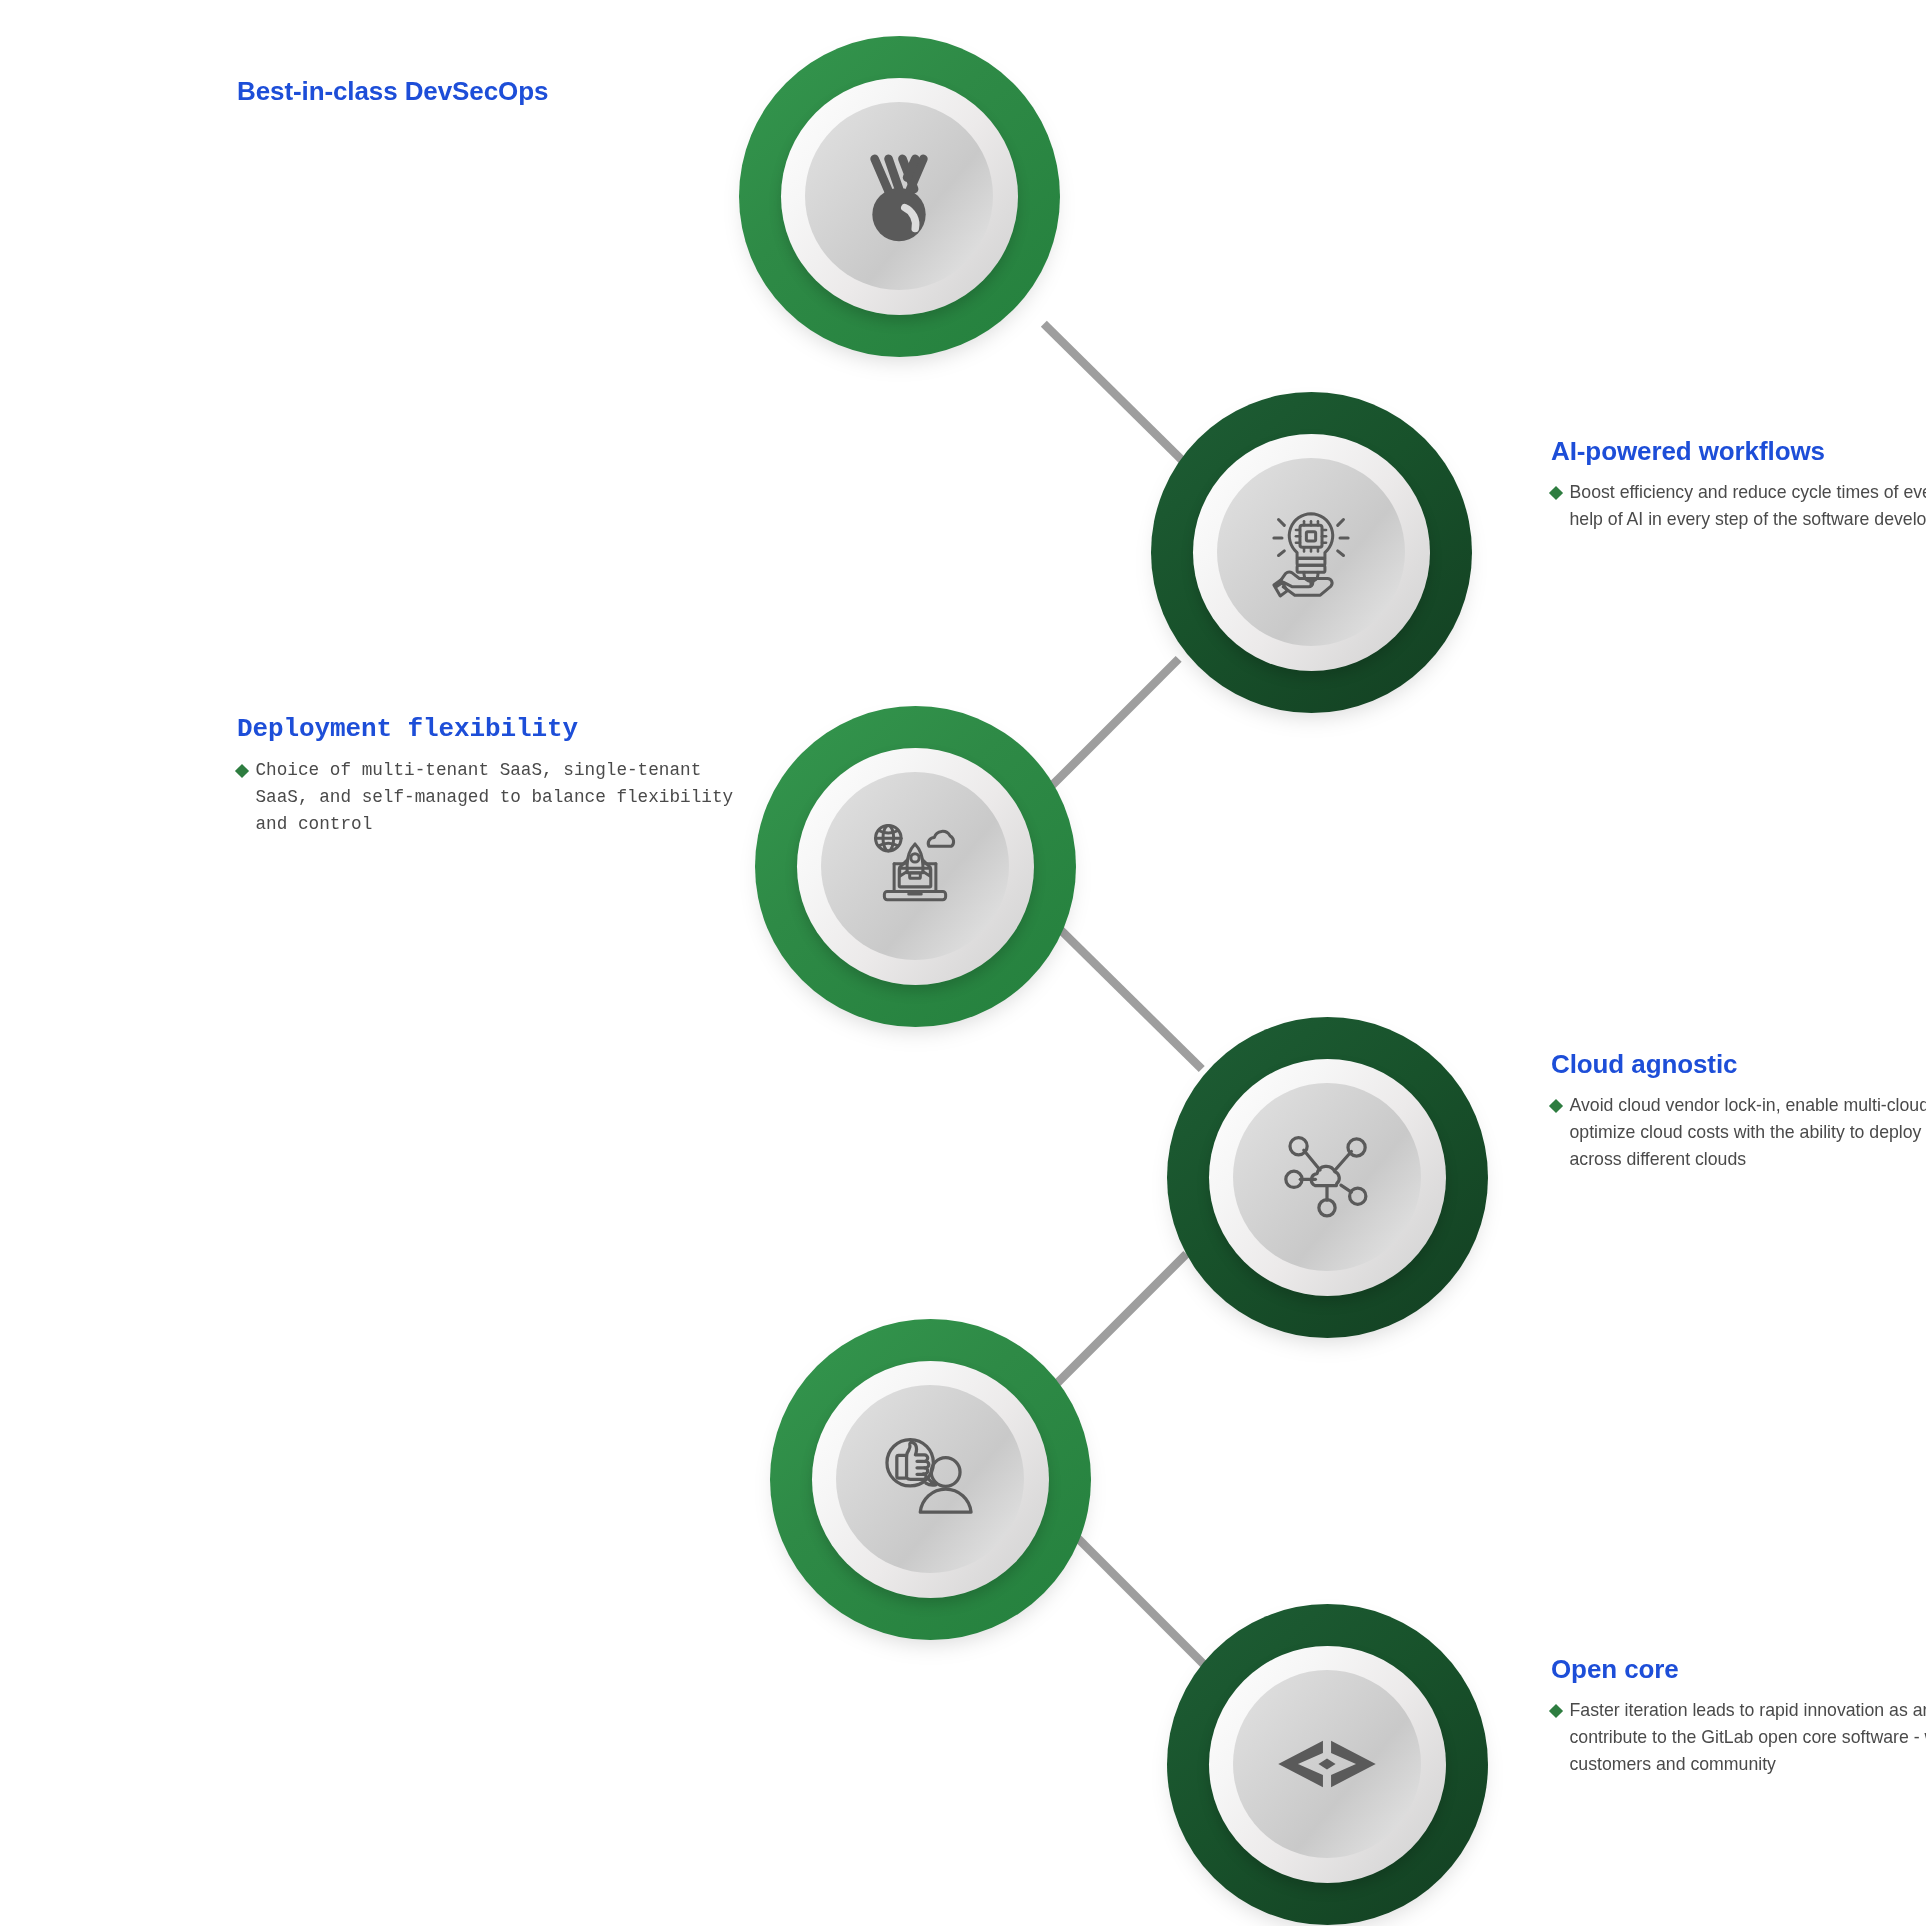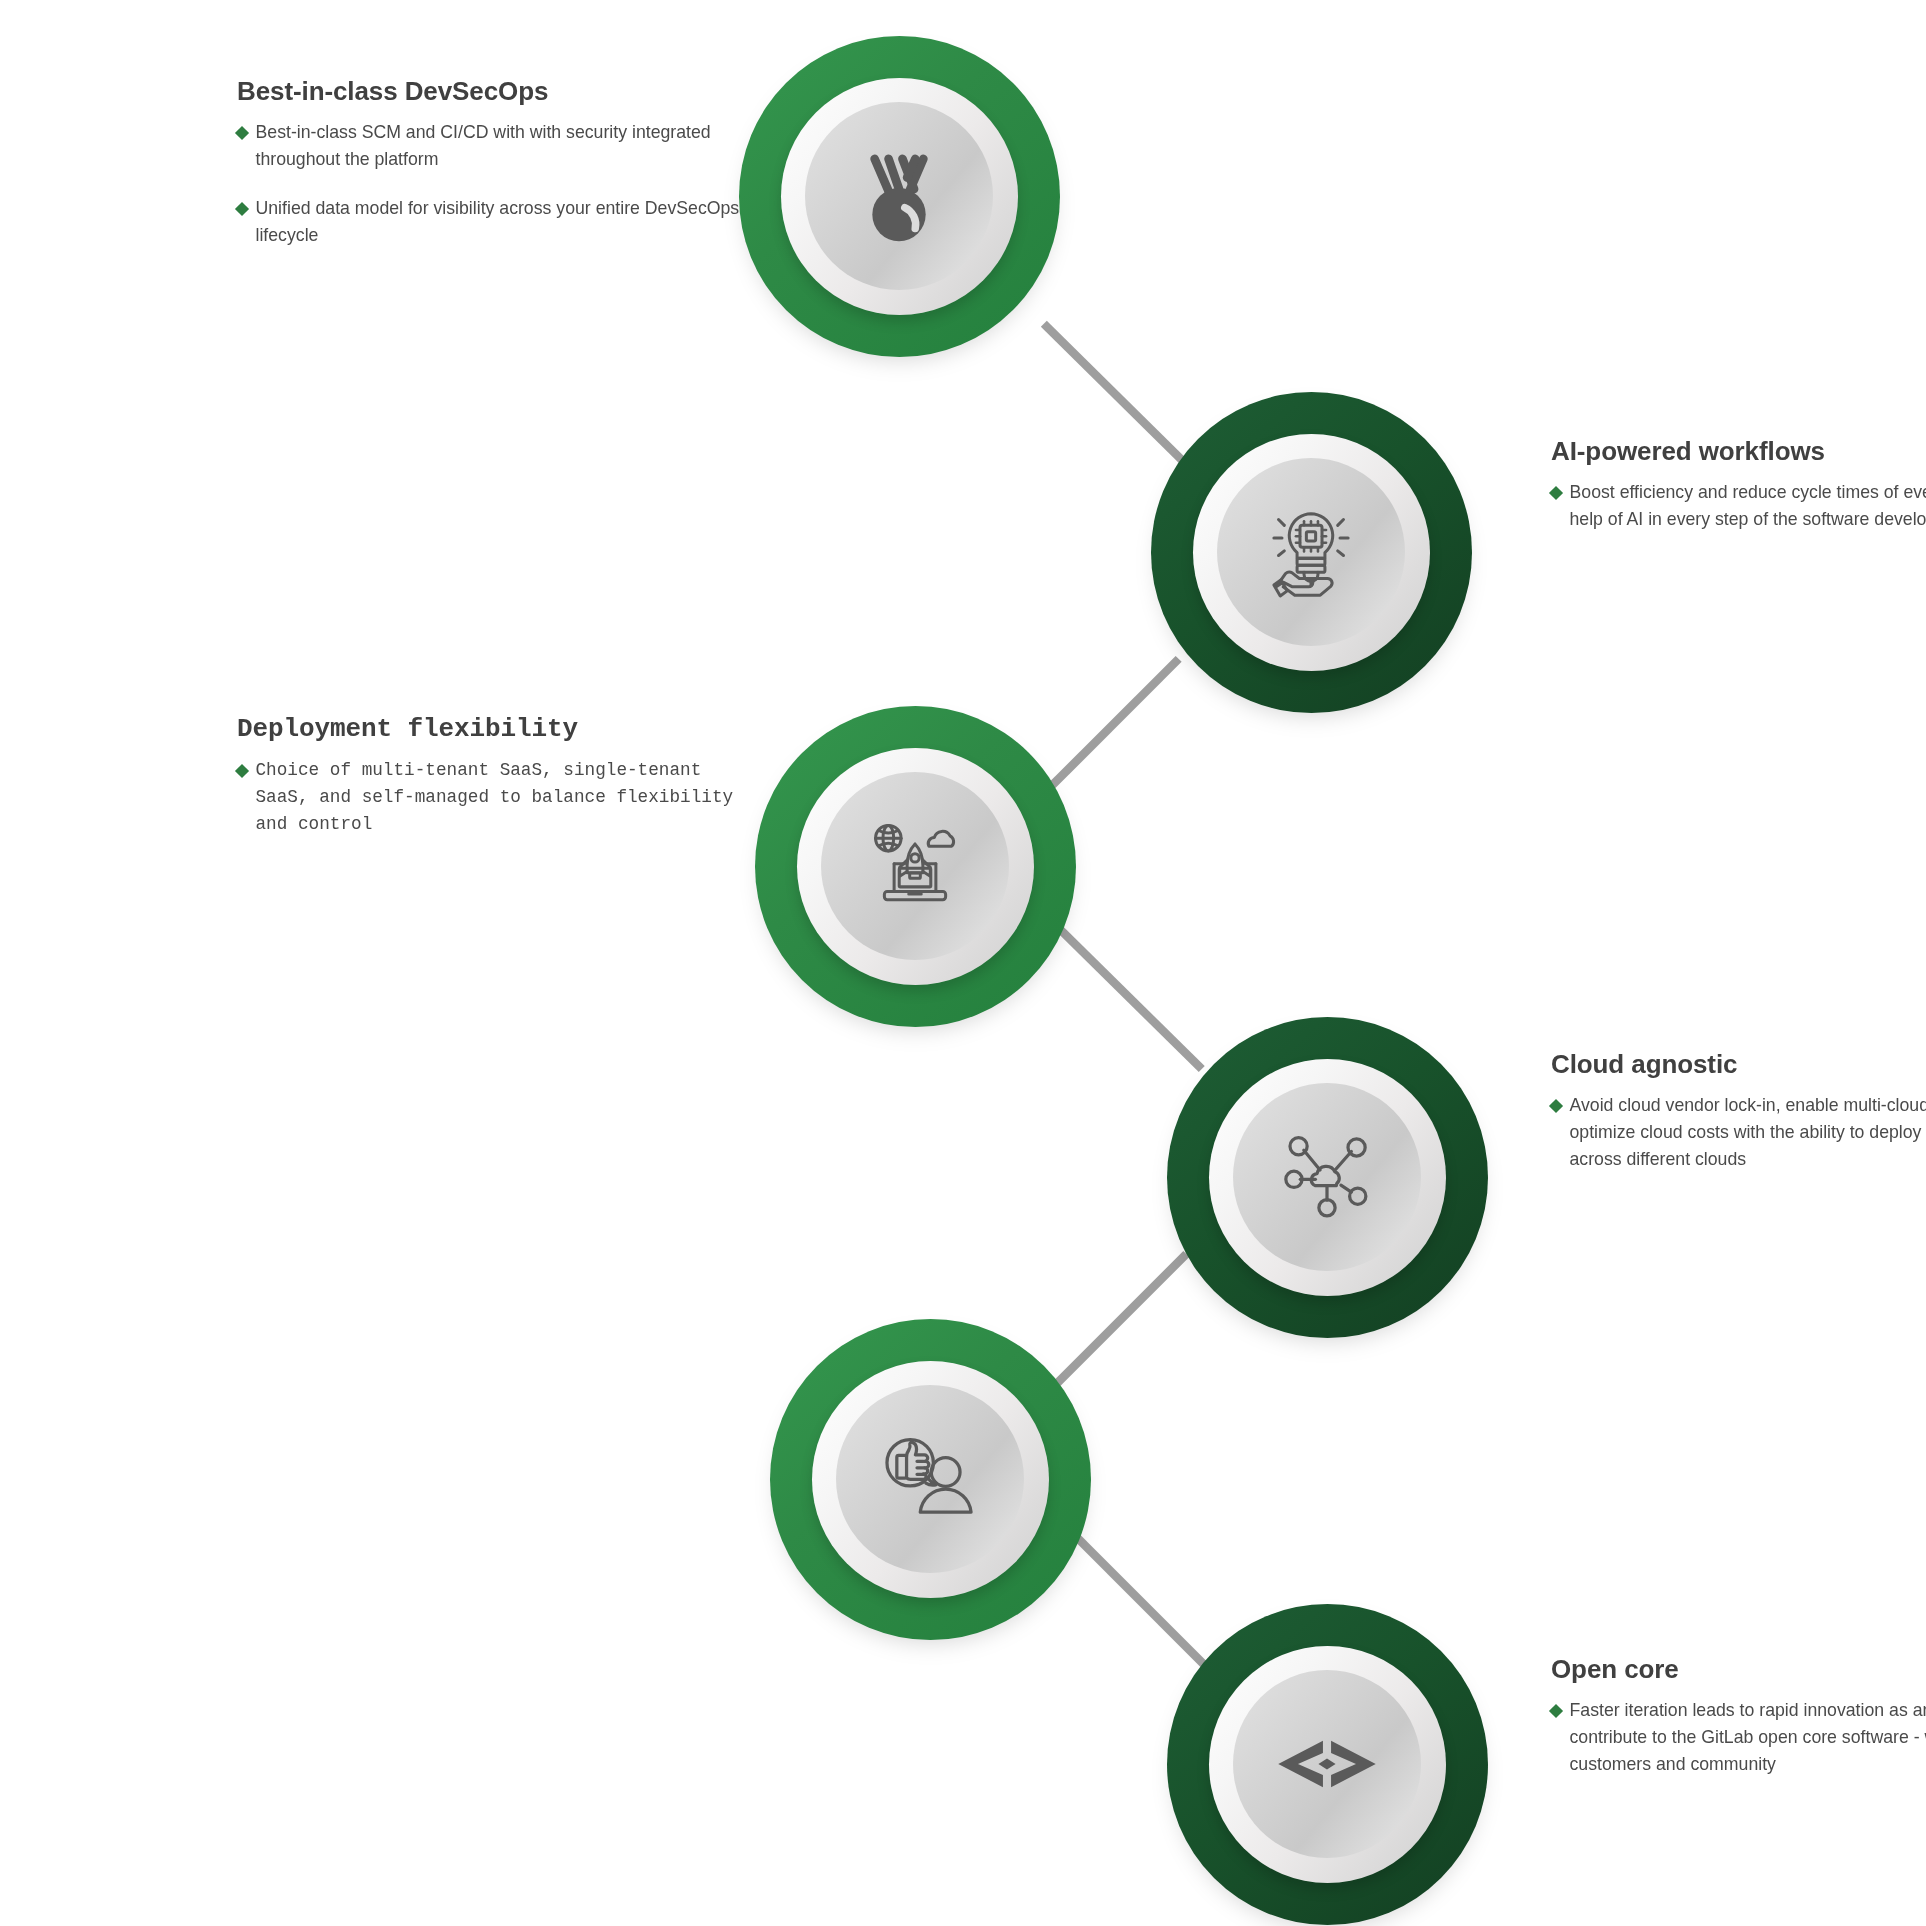--- a/index.html
+++ b/index.html
@@ -75,21 +75,21 @@
     justify-content: center;
   }
   .node .disc svg { display: block; }
 
   
   .block {
     position: absolute;
     width: 508px;
   }
   .block .heading {
-    color: #404040;
+    color: #1d4ed8;
     font-size: 26px;
     font-weight: 700;
     line-height: 1.12;
     letter-spacing: -0.1px;
     white-space: nowrap;
     margin-bottom: 13px;
   }
   .block.right .heading { text-align: left; }
   .bullets { list-style: none; }
   .bullet {
@@ -140,30 +140,20 @@
           <line x1="64" y1="18" x2="57" y2="34"></line>
         </g>
         <circle cx="50" cy="66" r="23" fill="#5A5A5A"></circle>
         <path d="M55 60 a16 16 0 0 1 9 18" fill="none" stroke="#DCDCDC" stroke-width="6.5" stroke-linecap="round"></path>
       </svg>
     </div>
   </div>
 
   <div class="block left" style="left:237px; top:77px;">
     <div class="heading">Best-in-class DevSecOps</div>
-    <ul class="bullets">
-      <li class="bullet">
-        <span class="dia"></span>
-        <span class="txt">Best-in-class SCM and CI/CD with with security integrated throughout the platform</span>
-      </li>
-      <li class="bullet">
-        <span class="dia"></span>
-        <span class="txt">Unified data model for visibility across your entire DevSecOps lifecycle</span>
-      </li>
-    </ul>
   </div>
 
   <div class="node dark" style="left:1138px; top:379px;">
     <div class="shadow"></div>
     <div class="ring"></div>
     <div class="plate"></div>
     <div class="disc">
       <svg width="116" height="116" viewBox="0 0 100 100">
         <g stroke="#5A5A5A" stroke-width="2.6" fill="none" stroke-linecap="round" stroke-linejoin="round">
 

